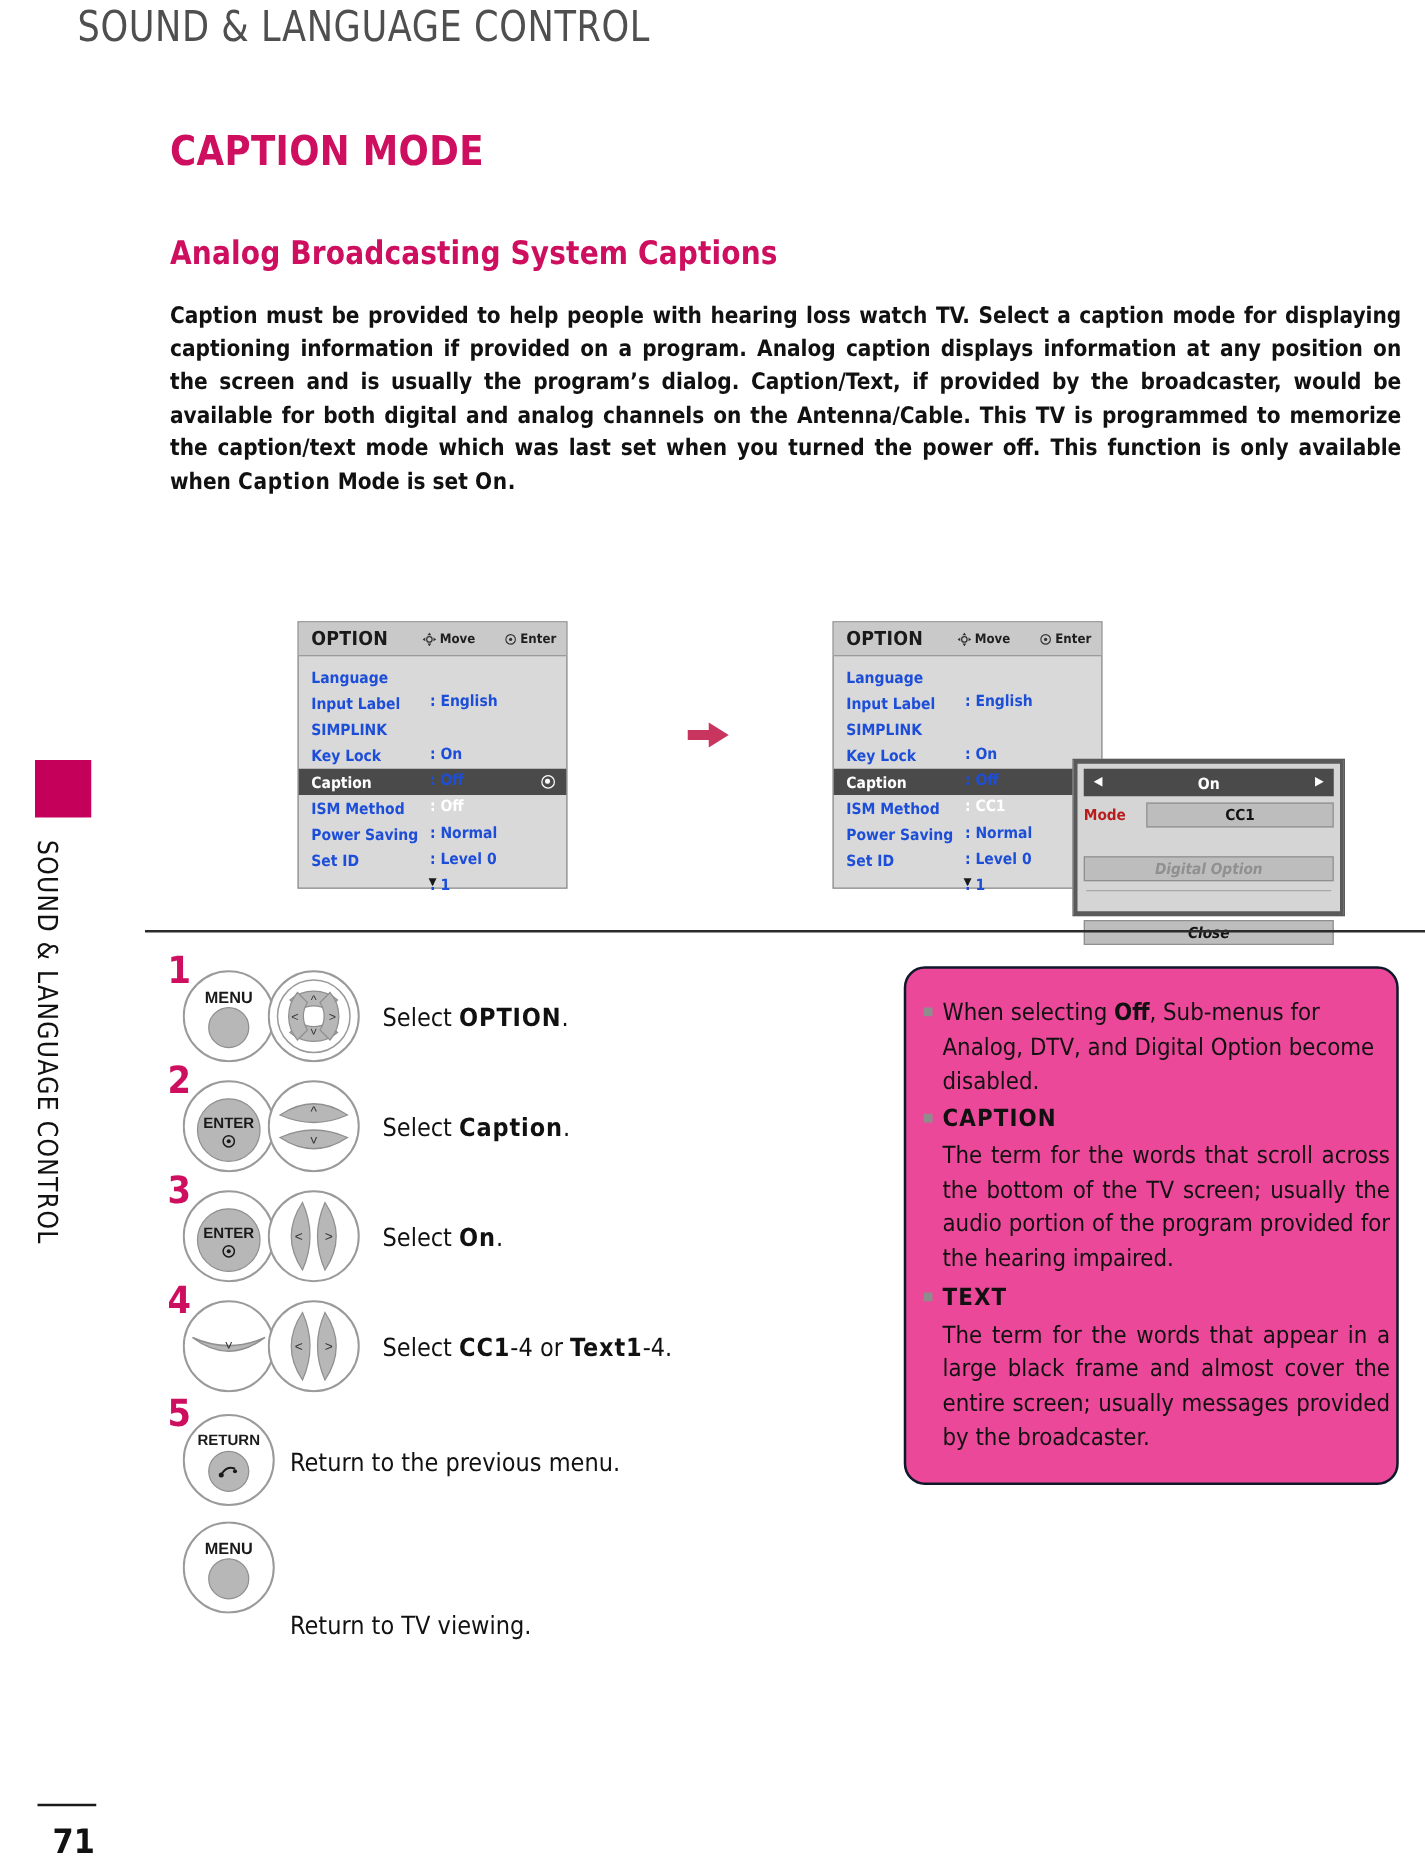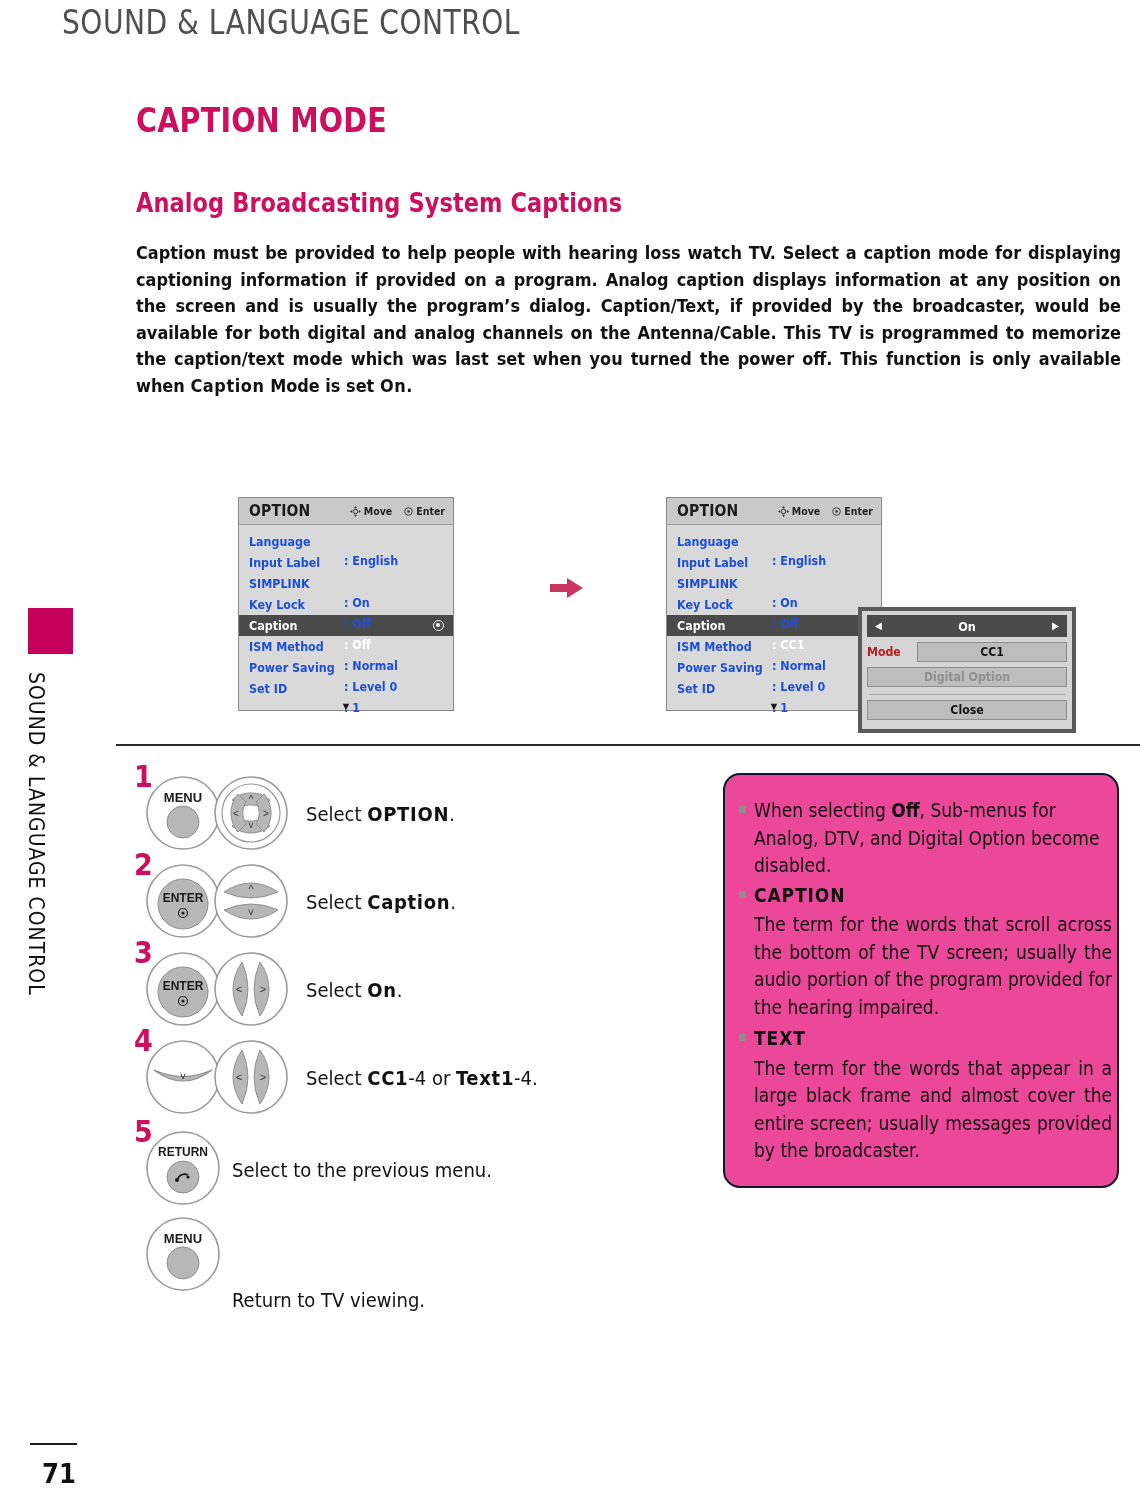--- a/index.html
+++ b/index.html
@@ -69,21 +69,21 @@
     height: 27px; background: #c9c9c9;
     border-bottom: 1px solid #9a9a9a;
     display: flex; align-items: center;
     padding: 0 8px 0 10px;
   }
   .osd-title {
     font-family: "DejaVu Sans Condensed", "Liberation Sans Narrow", "Liberation Sans", sans-serif;
     font-size: 15.5px; font-weight: 700; color: #1a1a1a; letter-spacing: 0.2px;
   }
   .osd-hints {
-    margin-left: auto; display: flex; align-items: center; gap: 12px;
+    margin-left: auto; display: flex; align-items: center; gap: 24px;
   }
   .hint { display: flex; align-items: center; gap: 3px;
     font-family: "DejaVu Sans Condensed", "Liberation Sans Narrow", "Liberation Sans", sans-serif;
     font-size: 10.5px; font-weight: 700; color: #1f1f1f; }
   .osd-rows { padding: 6px 0 0 0; }
   .osd-row {
     display: flex; align-items: center; height: 21px;
     padding: 0 7px 0 10px;
     font-family: "DejaVu Sans Condensed", "Liberation Sans Narrow", "Liberation Sans", sans-serif;
     font-size: 12.4px; font-weight: 700; color: #1d4ed8;
@@ -124,21 +124,21 @@
     width: 50px;
     font-family: "DejaVu Sans Condensed", "Liberation Sans Narrow", "Liberation Sans", sans-serif;
     font-size: 12.2px; font-weight: 700; color: #b91c1c;
   }
   .btn {
     flex: 1; height: 20px; background: #bdbdbd; border: 1px solid #8f8f8f;
     display: flex; align-items: center; justify-content: center;
     font-family: "DejaVu Sans Condensed", "Liberation Sans Narrow", "Liberation Sans", sans-serif;
     font-size: 12.2px; font-weight: 700; color: #141414;
   }
-  .btn.wide { width: 100%; flex: none; margin-top: 5px; }
+  .btn.wide { width: 100%; flex: none; margin-top: 23px; font-style: italic; }
   .btn.disabled { color: #909090; }
   .popup-sep { height: 1px; background: #a9a9a9; margin: 7px 2px 5px 2px; }
 
   
   .rule {
     position: absolute; left: 116px; top: 744px; width: 1024px; height: 2px;
     background: #2b2b2b;
   }
 
   
@@ -463,21 +463,21 @@
       <div class="keycap" style="left:10px; top:369px;">
         <svg width="74" height="74" viewBox="0 0 74 74">
           <circle cx="37" cy="37" r="36" fill="#fff" stroke="#9a9a9a" stroke-width="1.6"></circle>
           <circle cx="37" cy="46" r="16" fill="#b7b7b7" stroke="#8f8f8f" stroke-width="1"></circle>
           <text x="37" y="25" text-anchor="middle" font-family="Liberation Sans, sans-serif" font-size="12" font-weight="700" fill="#1a1a1a">RETURN</text>
           <path d="M31 49 q4 -8 11 -5" fill="none" stroke="#1a1a1a" stroke-width="1.6"></path>
           <circle cx="31" cy="49" r="2" fill="#1a1a1a"></circle>
           <circle cx="42" cy="46" r="1.6" fill="#1a1a1a"></circle>
         </svg>
       </div>
-      <div class="step-text" style="left:96px; top:396px;">Select to the previous menu.</div>
+      <div class="step-text" style="left:96px; top:396px;">Return to the previous menu.</div>
     </div>
 
     <div class="step">
       <div class="keycap" style="left:10px; top:455px;">
         <svg width="74" height="74" viewBox="0 0 74 74">
           <circle cx="37" cy="37" r="36" fill="#fff" stroke="#9a9a9a" stroke-width="1.6"></circle>
           <circle cx="37" cy="46" r="16" fill="#b7b7b7" stroke="#8f8f8f" stroke-width="1"></circle>
           <text x="37" y="26" text-anchor="middle" font-family="Liberation Sans, sans-serif" font-size="13" font-weight="700" fill="#1a1a1a">MENU</text>
         </svg>
       </div>

